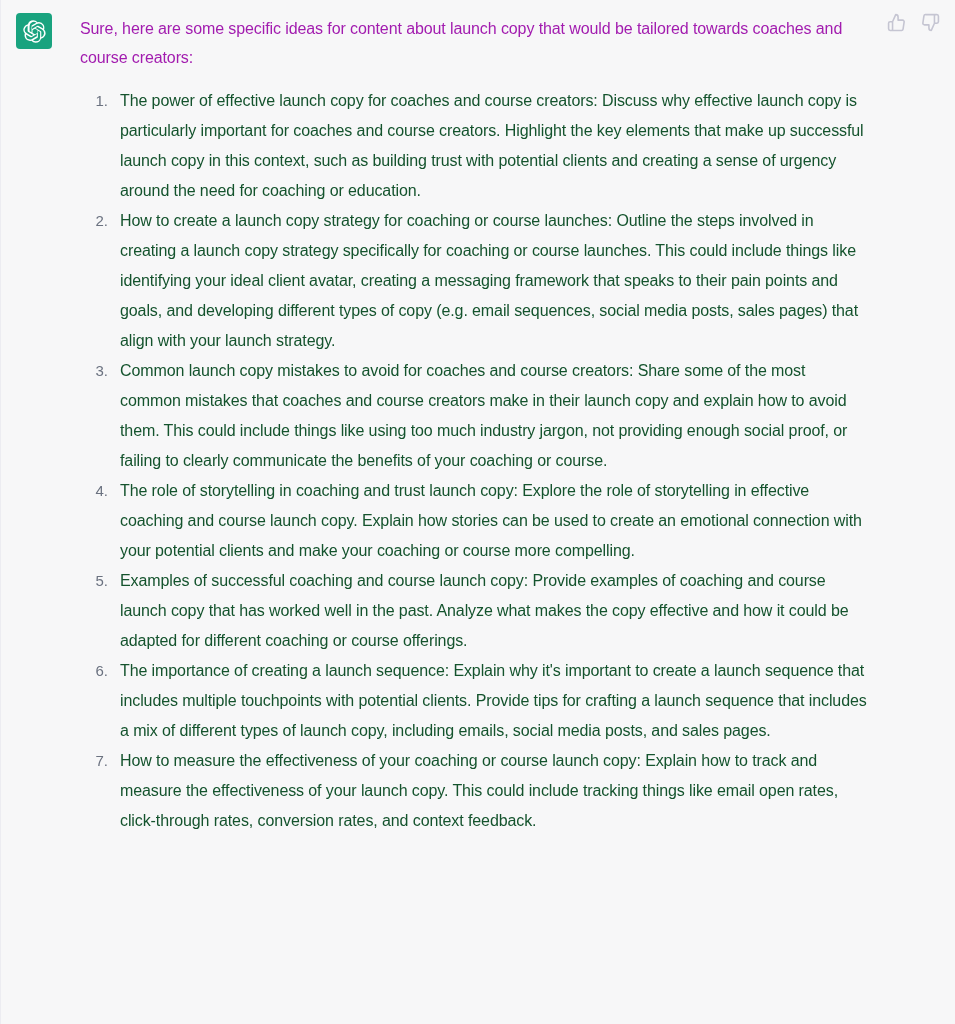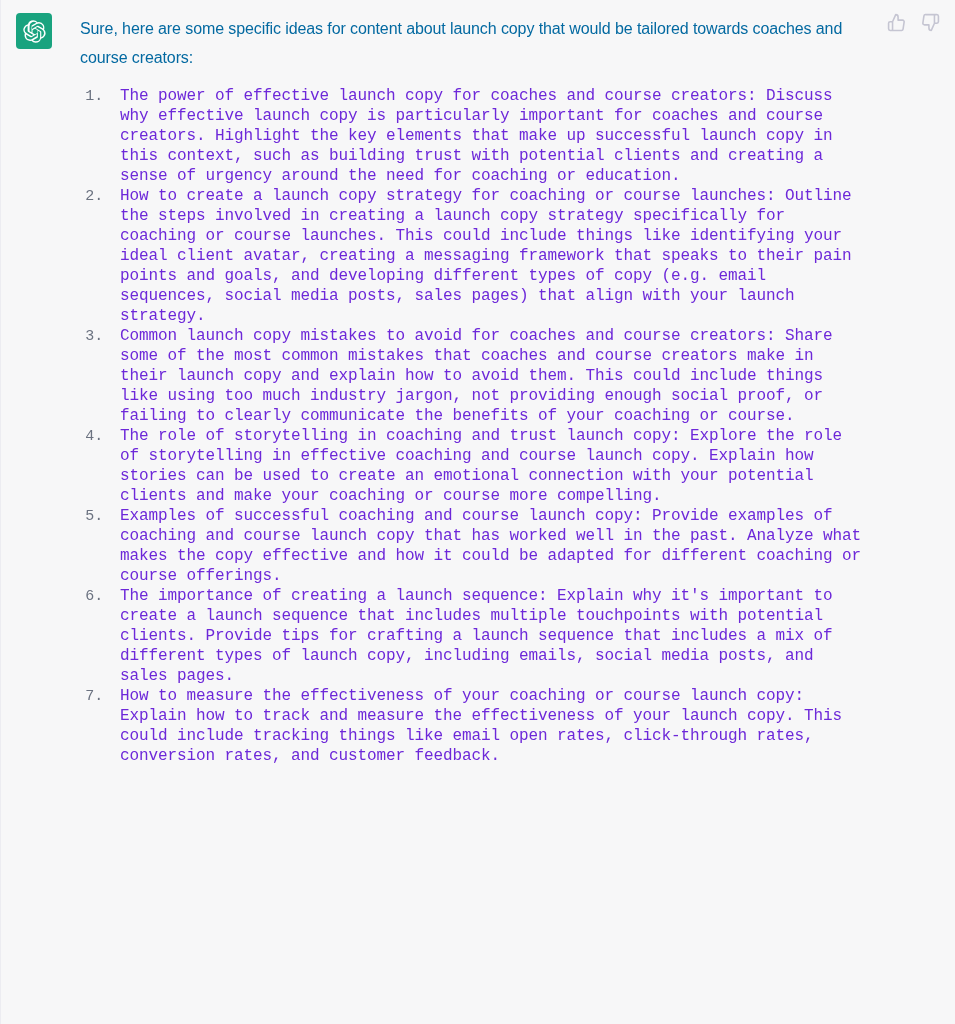--- a/index.html
+++ b/index.html
@@ -44,39 +44,38 @@
     margin-right: 80px;
     padding-top: 2px;
     width: 790px;
     color: #374151;
   }
 
   .intro-paragraph {
     font-size: 16px;
     line-height: 28.5px;
     letter-spacing: -0.1px;
-    color: #0369a1;
+    color: #a21caf;
     margin: 0 0 14px 0;
     max-width: 790px;
   }
 
   ol.idea-list {
     margin: 0;
     padding: 0 0 0 32px;
     list-style-position: outside;
   }
 
   ol.idea-list > li {
     font-size: 16px;
-    line-height: 20px;
+    line-height: 30px;
     letter-spacing: -0.1px;
-    color: #6d28d9;
+    color: #14532d;
     margin: 0 0 0 0;
     padding-left: 8px;
-    font-family: Liberation Mono, monospace;
   }
   ol.idea-list > li::marker {
     color: #6b7280;
     font-size: 15px;
   }
 
   .feedback-actions {
     position: absolute;
     top: 11px;
     right: 14px;
@@ -113,21 +112,21 @@
 
   <div class="message-content">
     <p class="intro-paragraph">Sure, here are some specific ideas for content about launch copy that would be tailored towards coaches and course creators:</p>
     <ol class="idea-list">
       <li>The power of effective launch copy for coaches and course creators: Discuss why effective launch copy is particularly important for coaches and course creators. Highlight the key elements that make up successful launch copy in this context, such as building trust with potential clients and creating a sense of urgency around the need for coaching or education.</li>
       <li>How to create a launch copy strategy for coaching or course launches: Outline the steps involved in creating a launch copy strategy specifically for coaching or course launches. This could include things like identifying your ideal client avatar, creating a messaging framework that speaks to their pain points and goals, and developing different types of copy (e.g. email sequences, social media posts, sales pages) that align with your launch strategy.</li>
       <li>Common launch copy mistakes to avoid for coaches and course creators: Share some of the most common mistakes that coaches and course creators make in their launch copy and explain how to avoid them. This could include things like using too much industry jargon, not providing enough social proof, or failing to clearly communicate the benefits of your coaching or course.</li>
       <li>The role of storytelling in coaching and trust launch copy: Explore the role of storytelling in effective coaching and course launch copy. Explain how stories can be used to create an emotional connection with your potential clients and make your coaching or course more compelling.</li>
       <li>Examples of successful coaching and course launch copy: Provide examples of coaching and course launch copy that has worked well in the past. Analyze what makes the copy effective and how it could be adapted for different coaching or course offerings.</li>
       <li>The importance of creating a launch sequence: Explain why it's important to create a launch sequence that includes multiple touchpoints with potential clients. Provide tips for crafting a launch sequence that includes a mix of different types of launch copy, including emails, social media posts, and sales pages.</li>
-      <li>How to measure the effectiveness of your coaching or course launch copy: Explain how to track and measure the effectiveness of your launch copy. This could include tracking things like email open rates, click-through rates, conversion rates, and customer feedback.</li>
+      <li>How to measure the effectiveness of your coaching or course launch copy: Explain how to track and measure the effectiveness of your launch copy. This could include tracking things like email open rates, click-through rates, conversion rates, and context feedback.</li>
     </ol>
   </div>
 
   <div class="feedback-actions">
     <button class="fb-btn">
       <span>
         <svg width="19" height="19" viewBox="0 0 24 24" fill="none" stroke="currentColor" stroke-width="2" stroke-linecap="round" stroke-linejoin="round">
           <path d="M14 9V5a3 3 0 0 0-3-3l-4 9v11h11.28a2 2 0 0 0 2-1.7l1.38-9a2 2 0 0 0-2-2.3zM7 22H4a2 2 0 0 1-2-2v-7a2 2 0 0 1 2-2h3"></path>
         </svg>
       </span>

